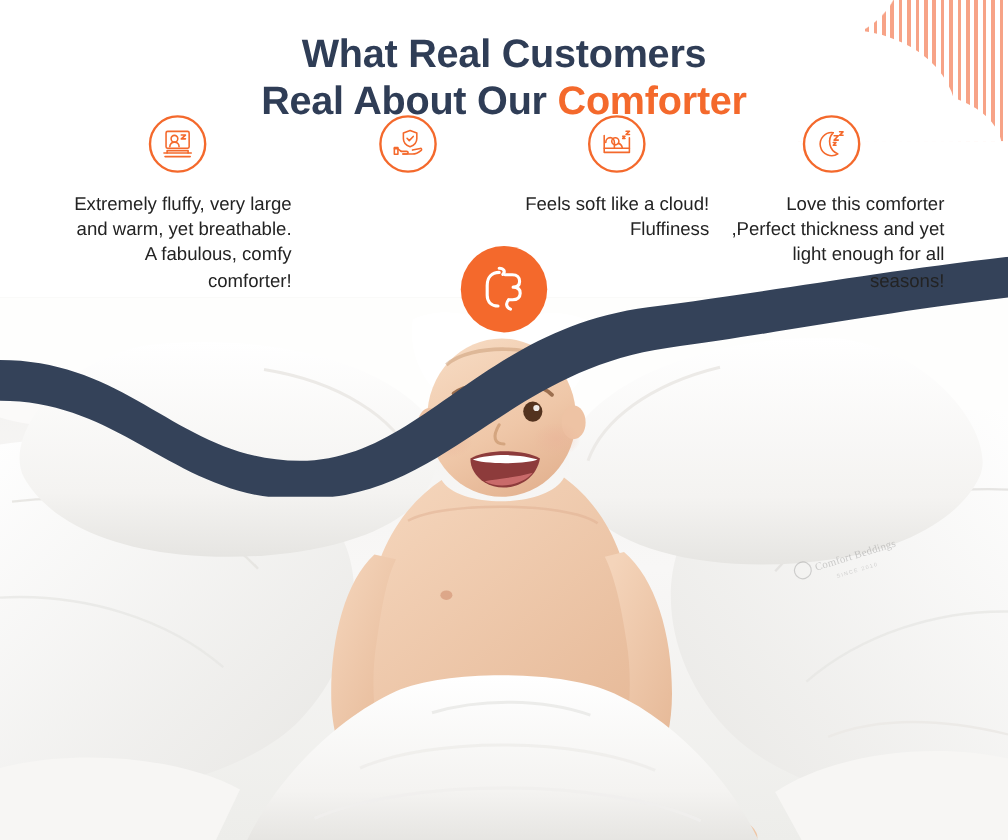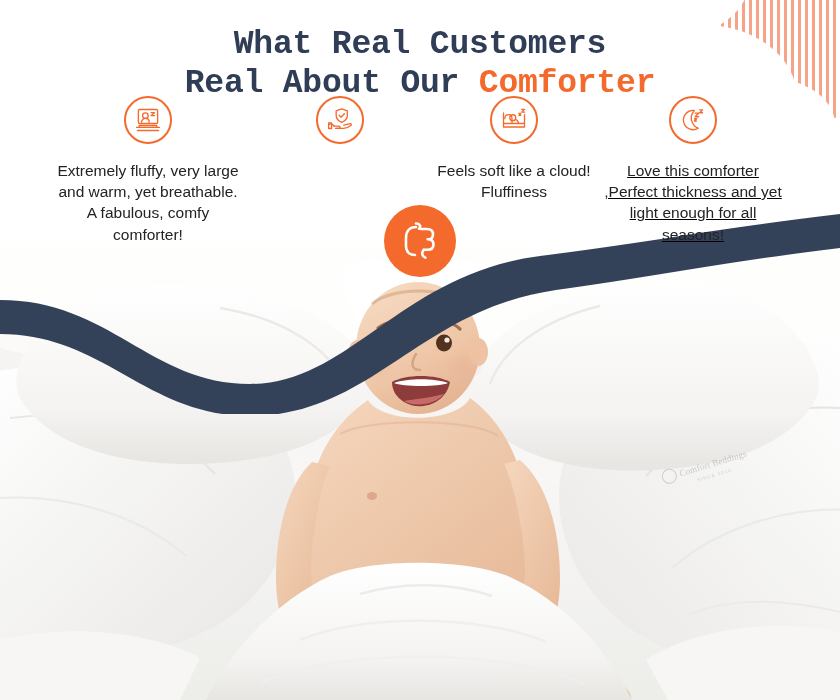--- a/index.html
+++ b/index.html
@@ -71,40 +71,39 @@
     top: 4px;
     left: 0;
     right: 0;
     text-align: center;
     line-height: 1.18;
     font-size: 33px;
     font-weight: 700;
     letter-spacing: -0.2px;
     color: #2f3d56;
     z-index: 6;
-    font-family: Liberation Mono, monospace;
   }
   .headline .line { display: block; }
   .headline .accent { color: #f4692c; margin-top: 38px; }
 
   
   .features {
     position: absolute;
     top: 96px;
     left: 0;
     width: 840px;
     display: flex;
     justify-content: center;
     align-items: flex-start;
     z-index: 6;
   }
   .feature {
     width: 186px;
     padding: 0 4px;
-    text-align: center;
+    text-align: right;
     box-sizing: border-box;
   }
   .feature .icon-badge {
     width: 48px;
     height: 48px;
     margin: 0 auto 11px auto;
     border: 2px solid #f4692c;
     border-radius: 50%;
     display: flex;
     align-items: center;
@@ -120,21 +119,21 @@
   .feature .quote {
     font-size: 15.5px;
     line-height: 1.38;
     color: #232323;
     font-weight: 400;
   }
   
   .feature.f1 { width: 198px; }
   .feature.f2 { width: 186px; }
   .feature.f3 { width: 162px; }
-  .feature.f4 { width: 196px; text-decoration: underline; }
+  .feature.f4 { width: 196px; }
 
   
   .photo {
     position: absolute;
     left: 0;
     top: 248px;
     width: 840px;
     height: 452px;
     overflow: hidden;
     background: #f6f5f3;

